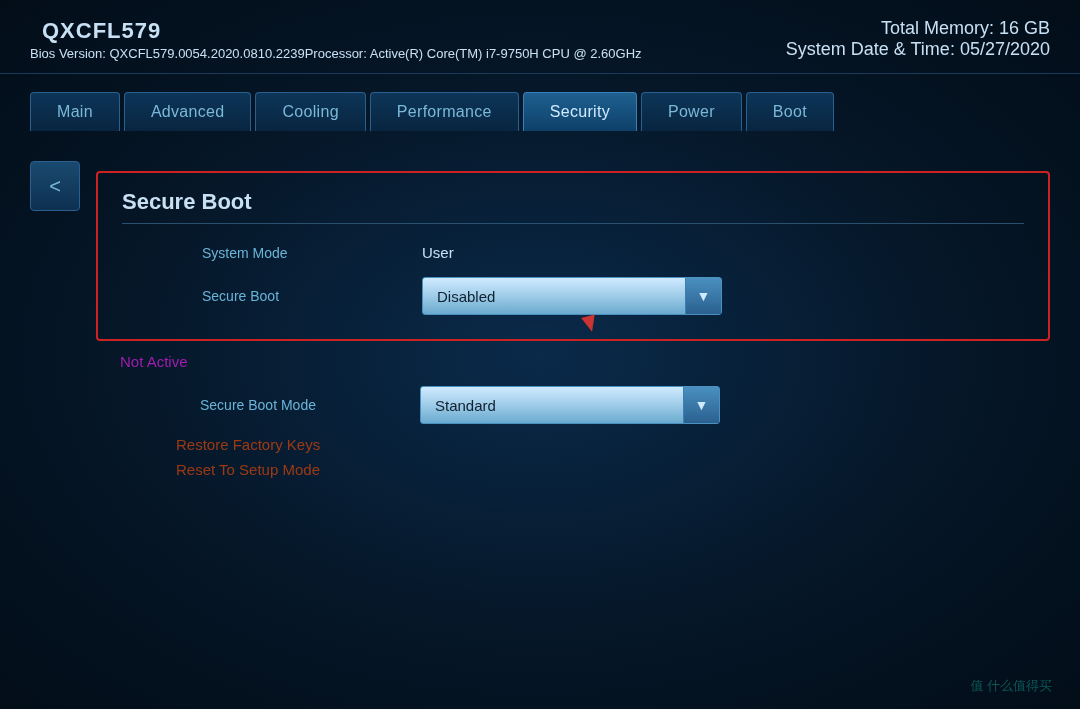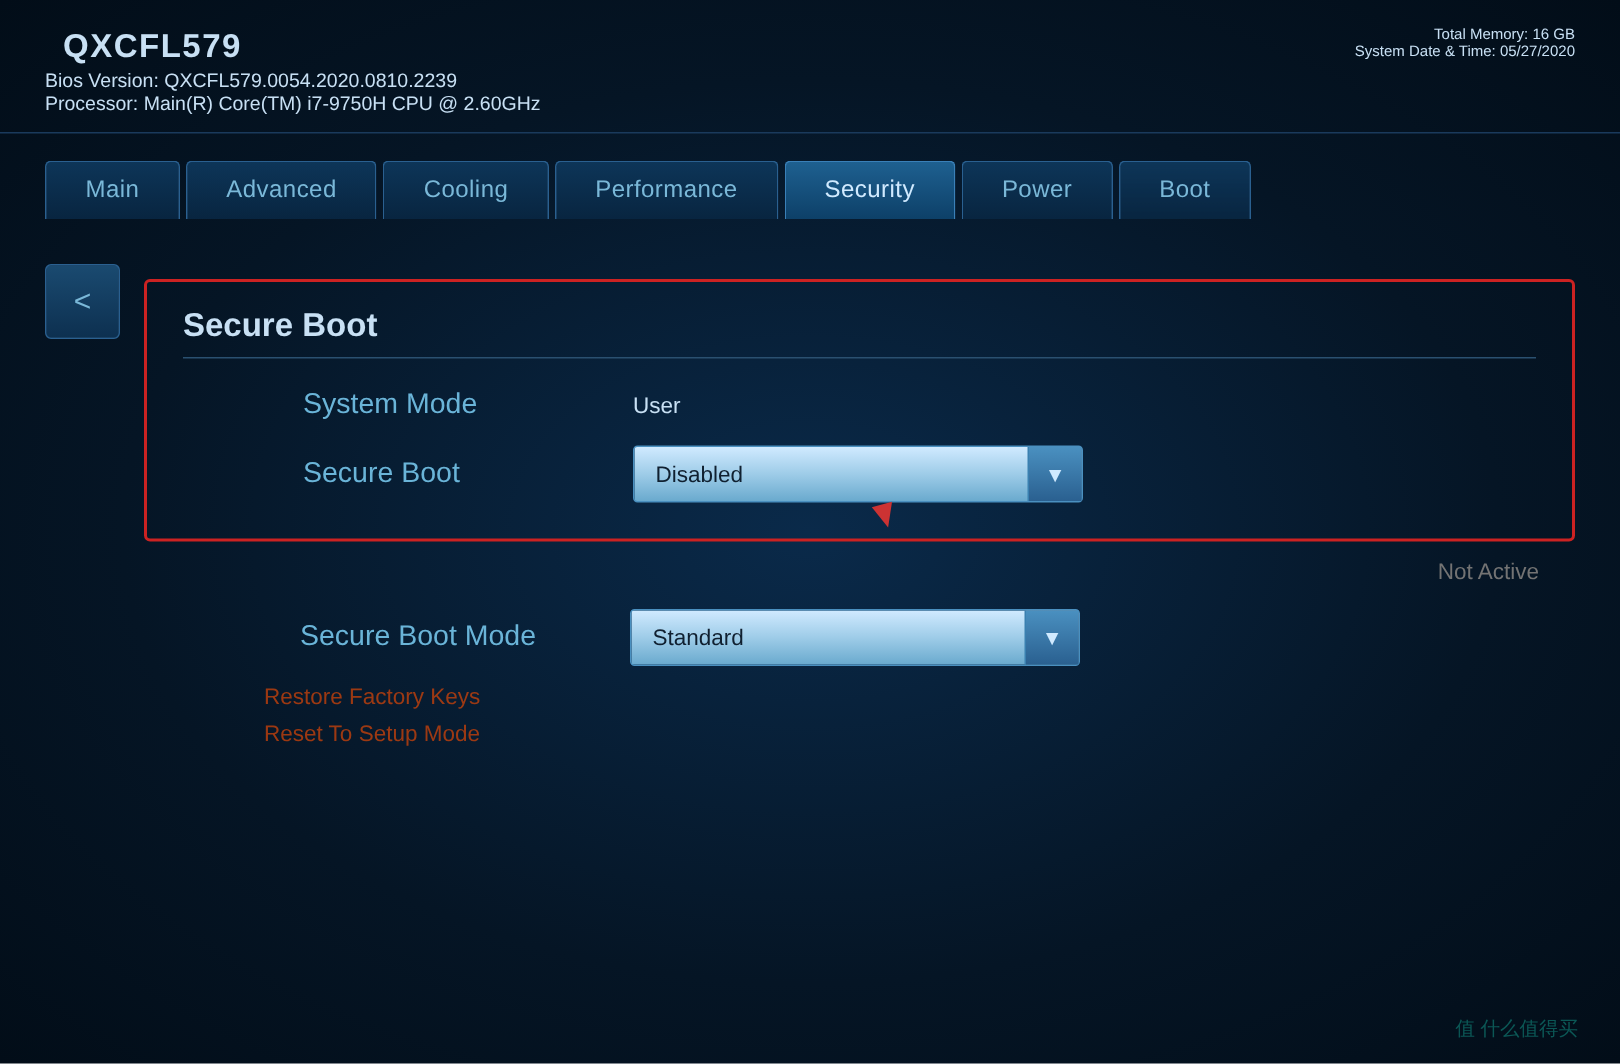--- a/index.html
+++ b/index.html
@@ -24,42 +24,42 @@
       font-size: 22px;
       font-weight: bold;
       color: #c8e0f4;
       letter-spacing: 1px;
       margin-left: 12px;
     }
 
     .header-info {
       display: flex;
       gap: 0;
-      flex-direction: column;
+      flex-direction: row;
       margin-top: 2px;
     }
 
     .header-info-row {
       font-size: 13px;
       color: #5ab4e0;
     }
 
     .header-info-row span {
       color: #c8e0f4;
     }
 
     .header-right {
       position: absolute;
       top: 18px;
       right: 30px;
       text-align: right;
     }
 
     .header-right-row {
-      font-size: 10px;
+      font-size: 18px;
       color: #5ab4e0;
     }
 
     .header-right-row span {
       color: #c8e0f4;
     }
 
     
     .nav-tabs {
       display: flex;
@@ -137,21 +137,21 @@
     }
 
     .section-row {
       display: flex;
       align-items: center;
       padding: 8px 60px 8px 80px;
     }
 
     .row-label {
       color: #6ab4d8;
-      font-size: 19px;
+      font-size: 14px;
       width: 220px;
       flex-shrink: 0;
     }
 
     .row-value {
       color: #c8e0f4;
       font-size: 15px;
     }
 
     
@@ -182,24 +182,23 @@
       display: flex;
       align-items: center;
       justify-content: center;
       color: #d0eaff;
       font-size: 14px;
       flex-shrink: 0;
     }
 
     
     .not-active-label {
-      color: #737373;
+      color: #a21caf;
       font-size: 15px;
       padding: 12px 24px 8px 24px;
-      text-align: right;
     }
 
     
     .below-section {
       padding: 0 24px;
     }
 
     .below-row {
       display: flex;
       align-items: center;
@@ -230,21 +229,21 @@
 
 <div class="header">
   <div class="header-title">QXCFL579</div>
   <div class="header-info">
     <div class="header-info-row">
       <span>Bios Version:</span>
       <span>QXCFL579.0054.2020.0810.2239</span>
     </div>
     <div class="header-info-row">
       <span>Processor:</span>
-      <span>Main(R) Core(TM) i7-9750H CPU @ 2.60GHz</span>
+      <span>Active(R) Core(TM) i7-9750H CPU @ 2.60GHz</span>
     </div>
   </div>
   <div class="header-right">
     <div class="header-right-row">
       <span>Total Memory:</span>
       <span>16 GB</span>
     </div>
     <div class="header-right-row">
       <span>System Date &amp; Time:</span>
       <span>05/27/2020</span>

